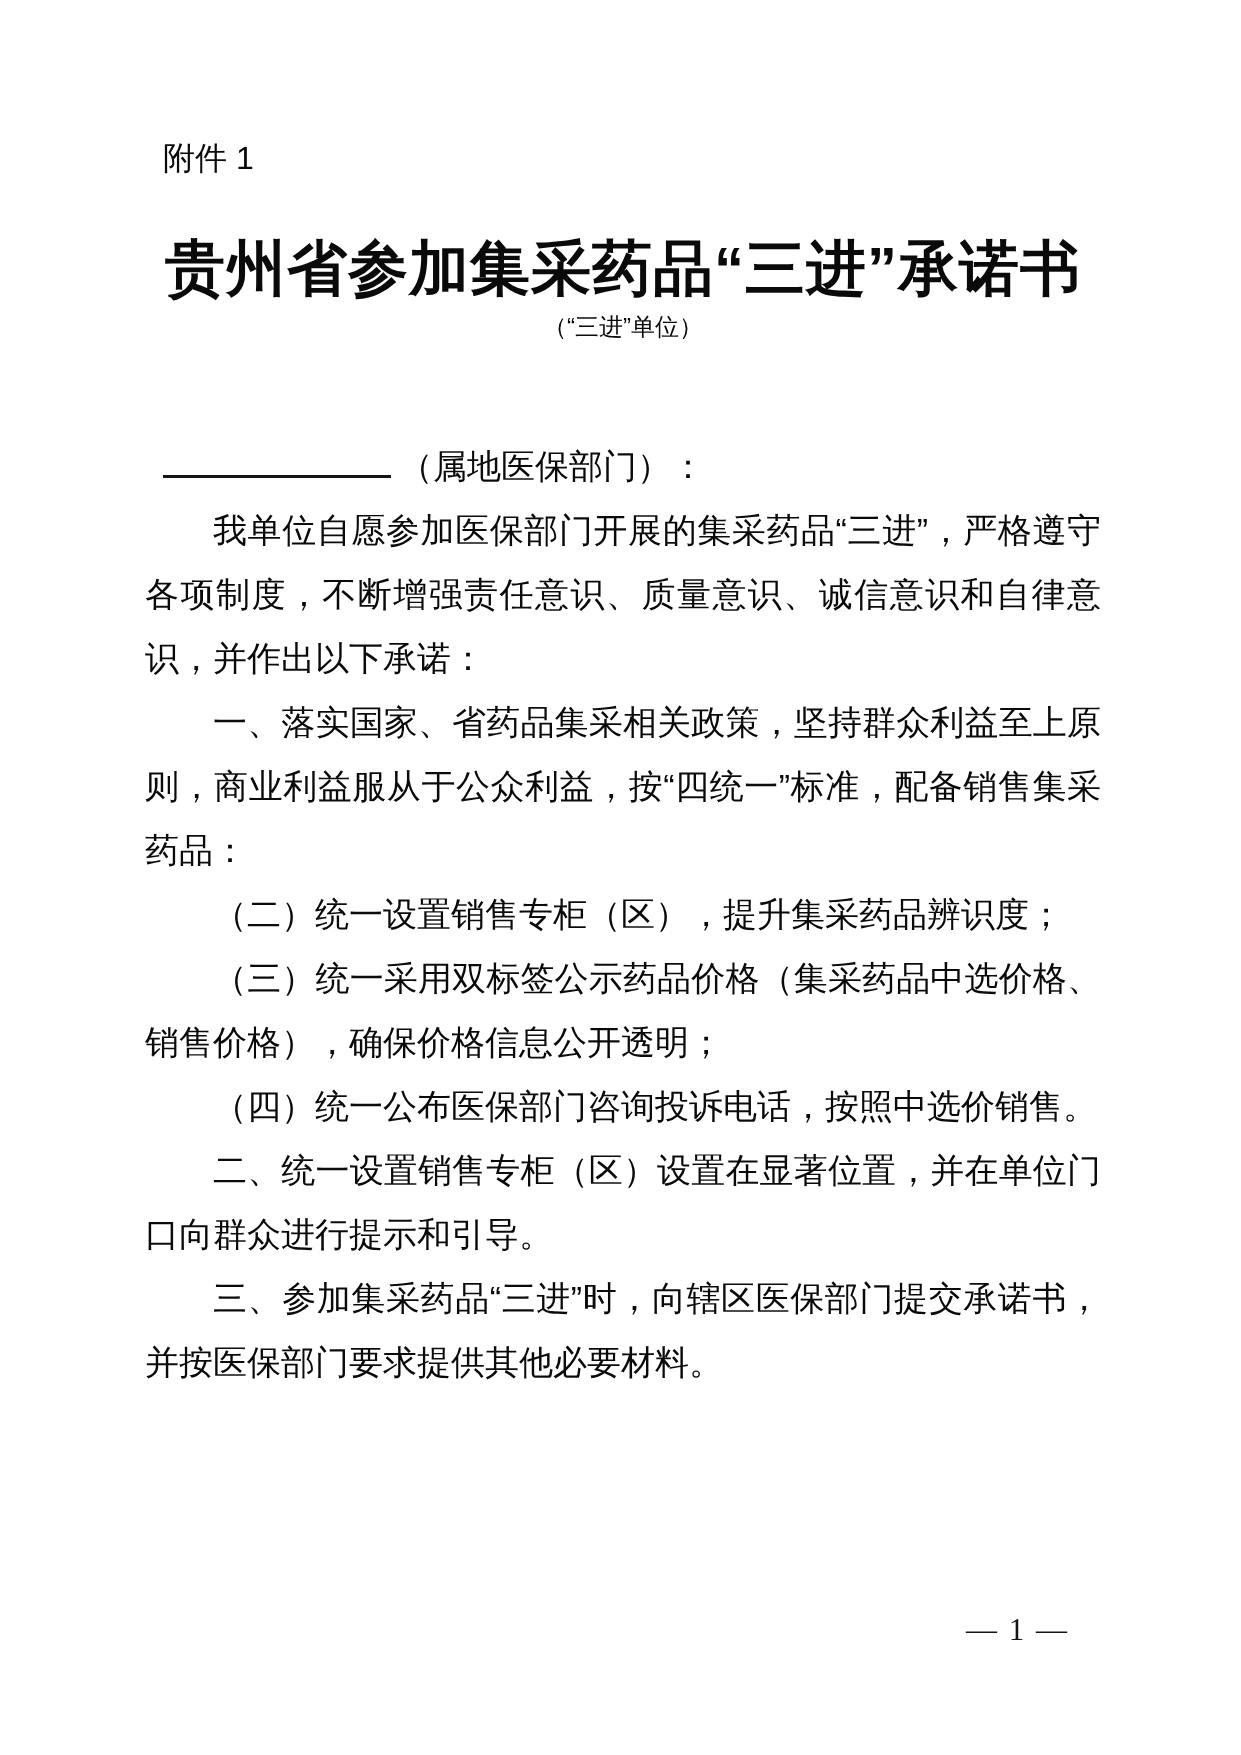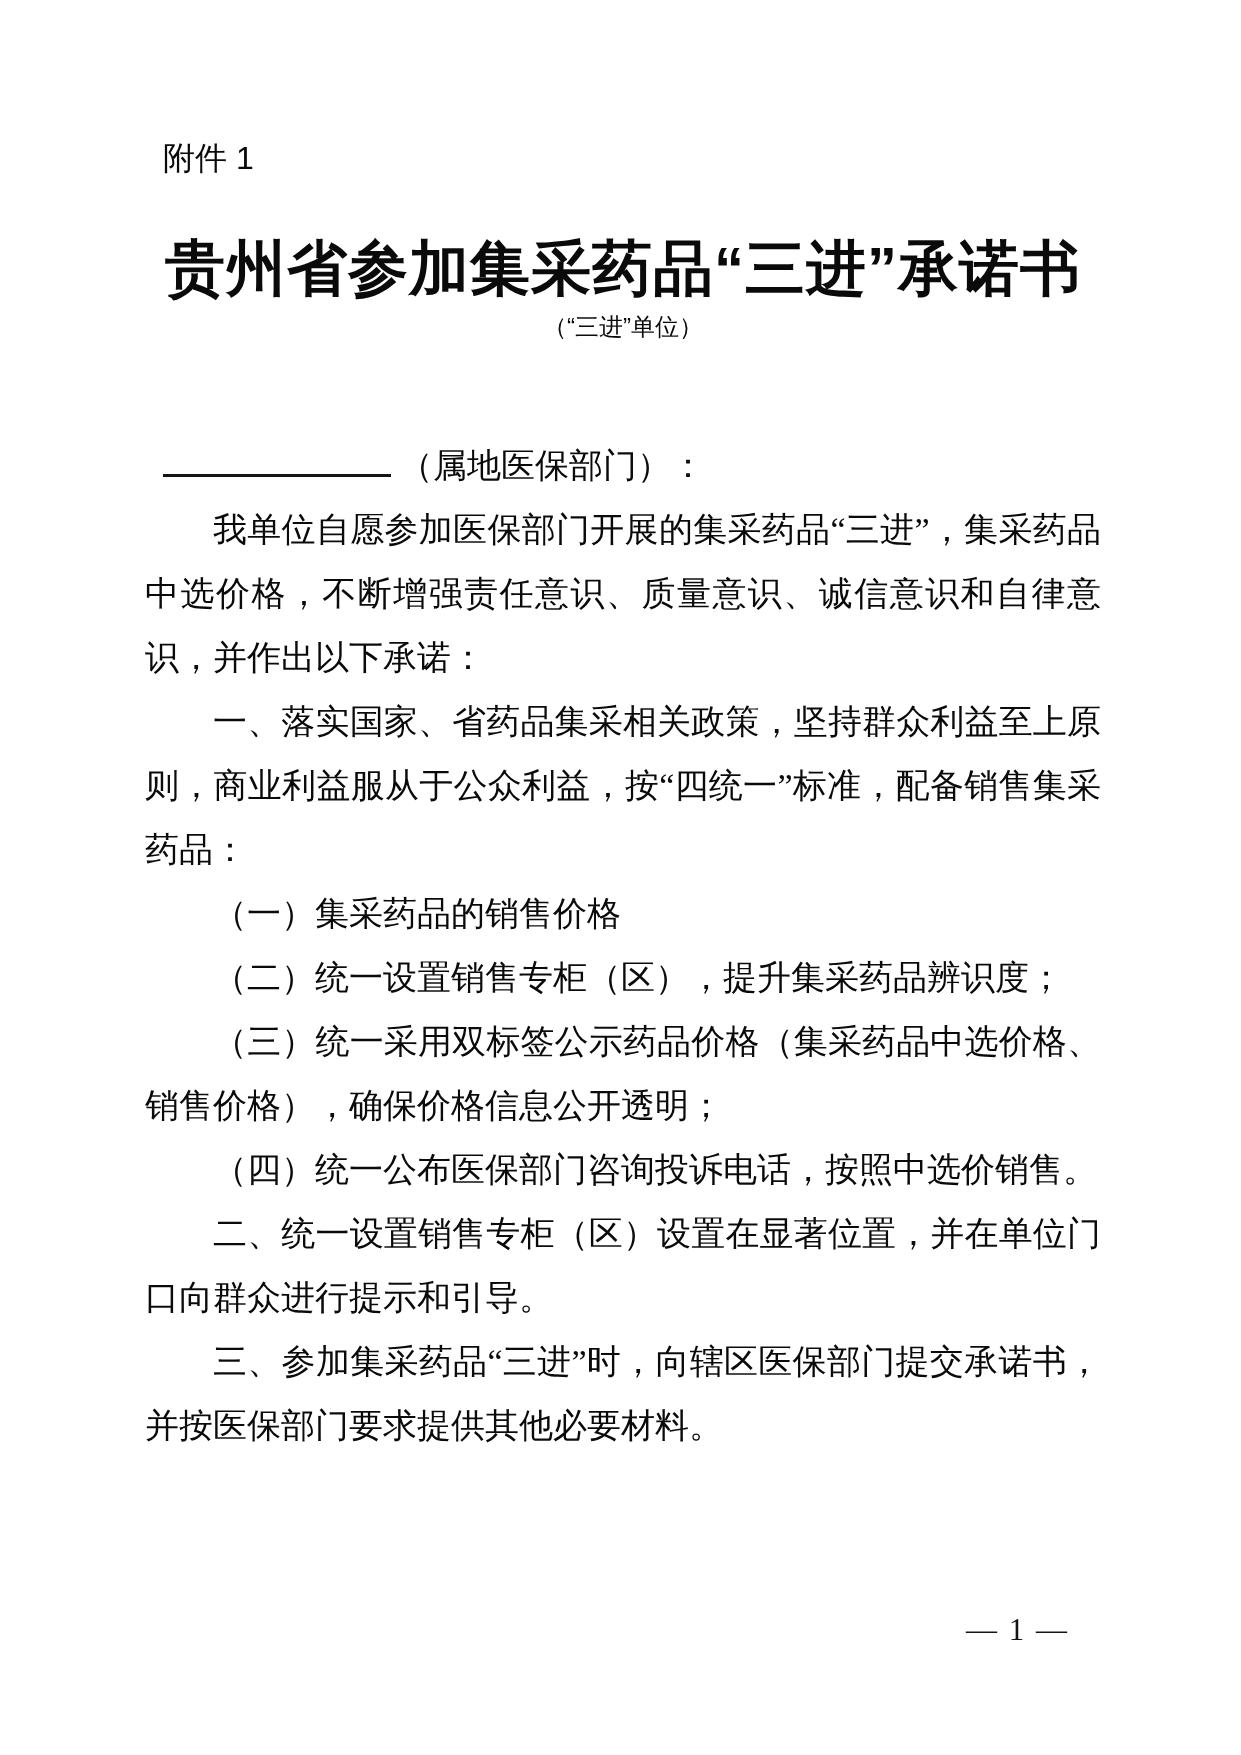--- a/index.html
+++ b/index.html
@@ -36,21 +36,20 @@
     text-align: center;
     font-size: 24px;
     line-height: 38px;
     font-weight: 400;
   }
   .body-block {
     margin-top: 88px;
     font-size: 34px;
     line-height: 64px;
     text-align: justify;
-    font-family: Liberation Serif, serif;
   }
   .salutation {
     text-align: left;
     white-space: nowrap;
   }
   .blank-line {
     display: inline-block;
     width: 228px;
     height: 34px;
     margin-left: 18px;
@@ -93,25 +92,24 @@
   <div class="attachment">附件 1</div>
 
   <h1 class="doc-title">贵州省参加集采药品“三进”承诺书</h1>
 
   <div class="doc-subtitle">（“三进”单位）</div>
 
   <div class="body-block">
 
     <div class="salutation"><span class="blank-line"></span><span>（属地医保部门）：</span></div>
 
-    <p class="para">我单位自愿参加医保部门开展的集采药品“三进”，集采药品中选价格，不断增强责任意识、质量意识、诚信意识和自律意识，并作出以下承诺：</p>
+    <p class="para">我单位自愿参加医保部门开展的集采药品“三进”，严格遵守各项制度，不断增强责任意识、质量意识、诚信意识和自律意识，并作出以下承诺：</p>
 
     <p class="para">一、落实国家、省药品集采相关政策，坚持群众利益至上原则，商业利益服从于公众利益，按“四统一”标准，配备销售集采药品：</p>
 
-    <p class="para">（一）集采药品的销售价格</p>
 
 
     <p class="para">（二）统一设置销售专柜（区），提升集采药品辨识度；</p>
 
     <p class="para">（三）统一采用双标签公示药品价格（集采药品中选价格、销售价格），确保价格信息公开透明；</p>
 
     <p class="para">（四）统一公布医保部门咨询投诉电话，按照中选价销售。</p>
 
     <p class="para">二、统一设置销售专柜（区）设置在显著位置，并在单位门口向群众进行提示和引导。</p>
 

